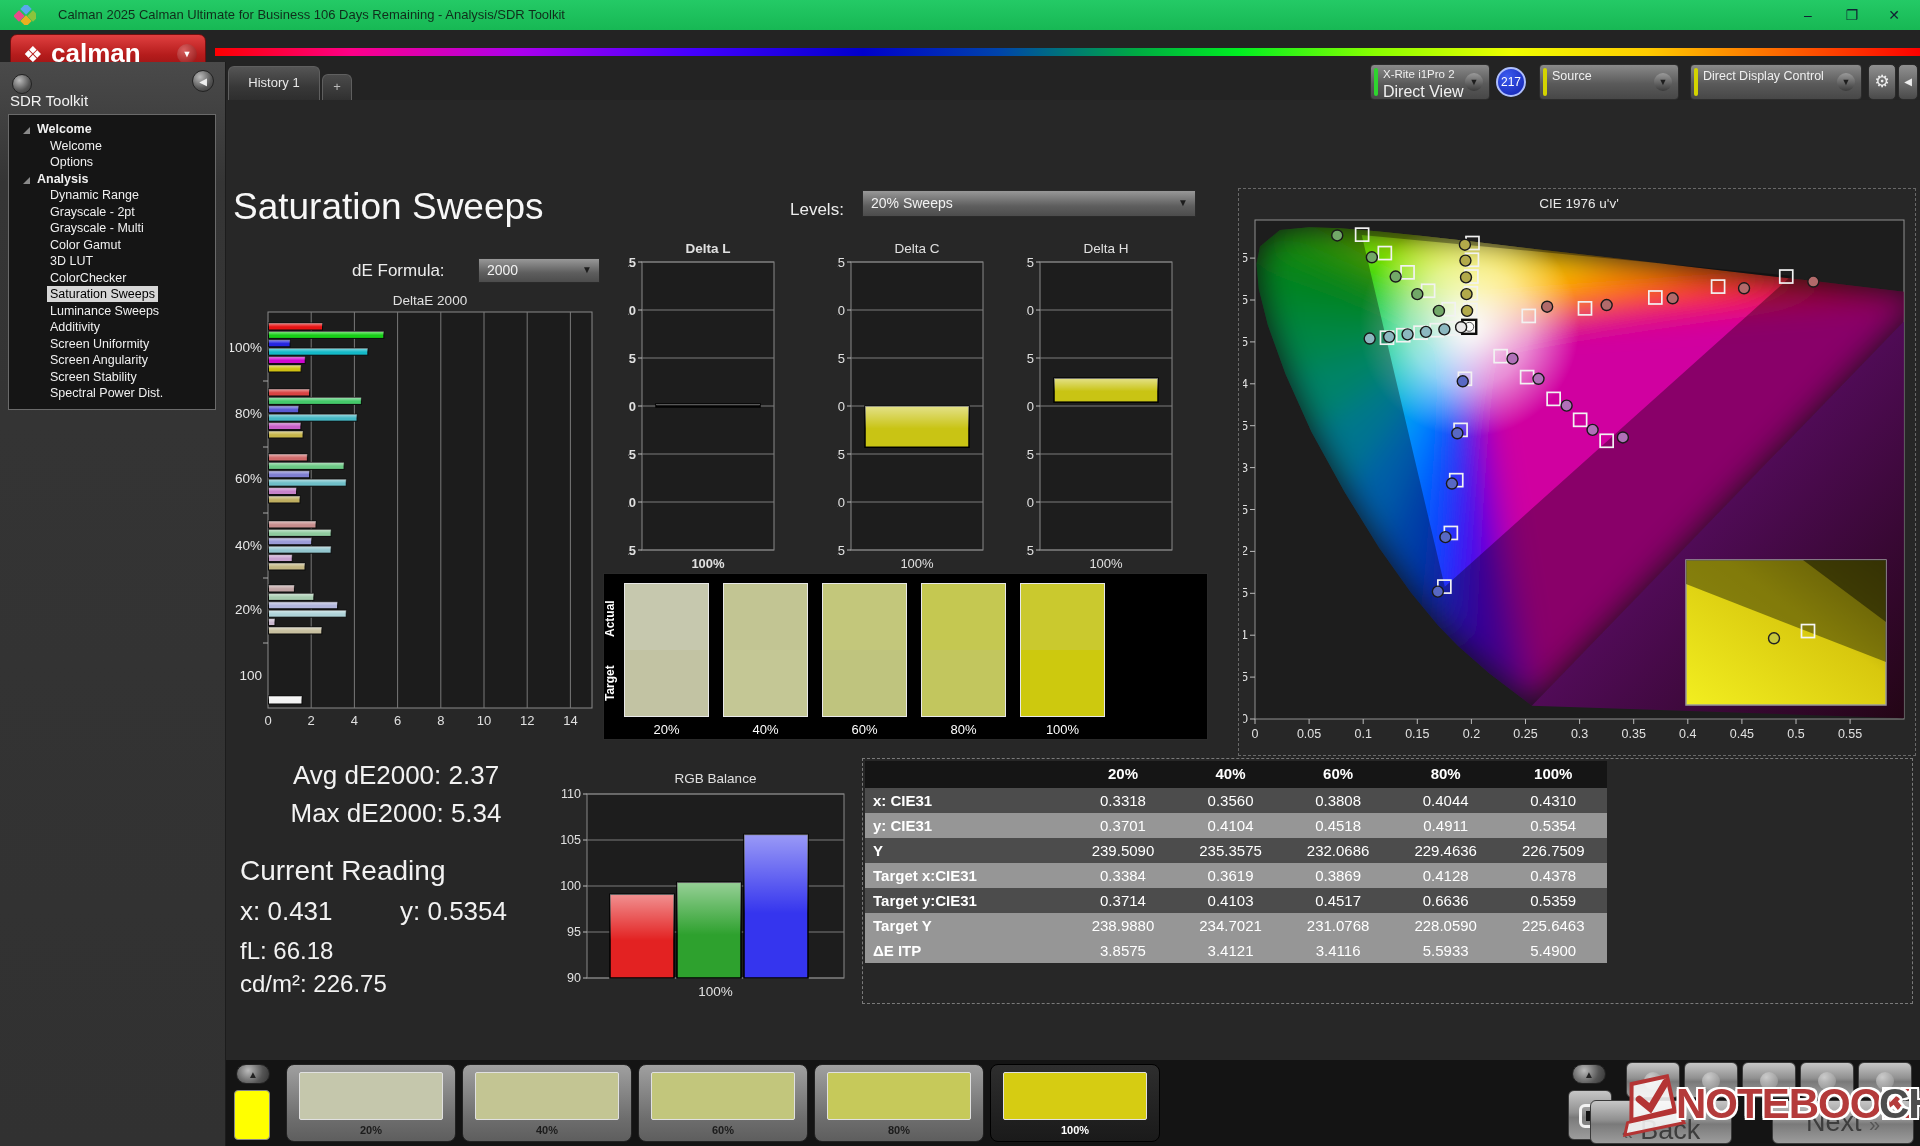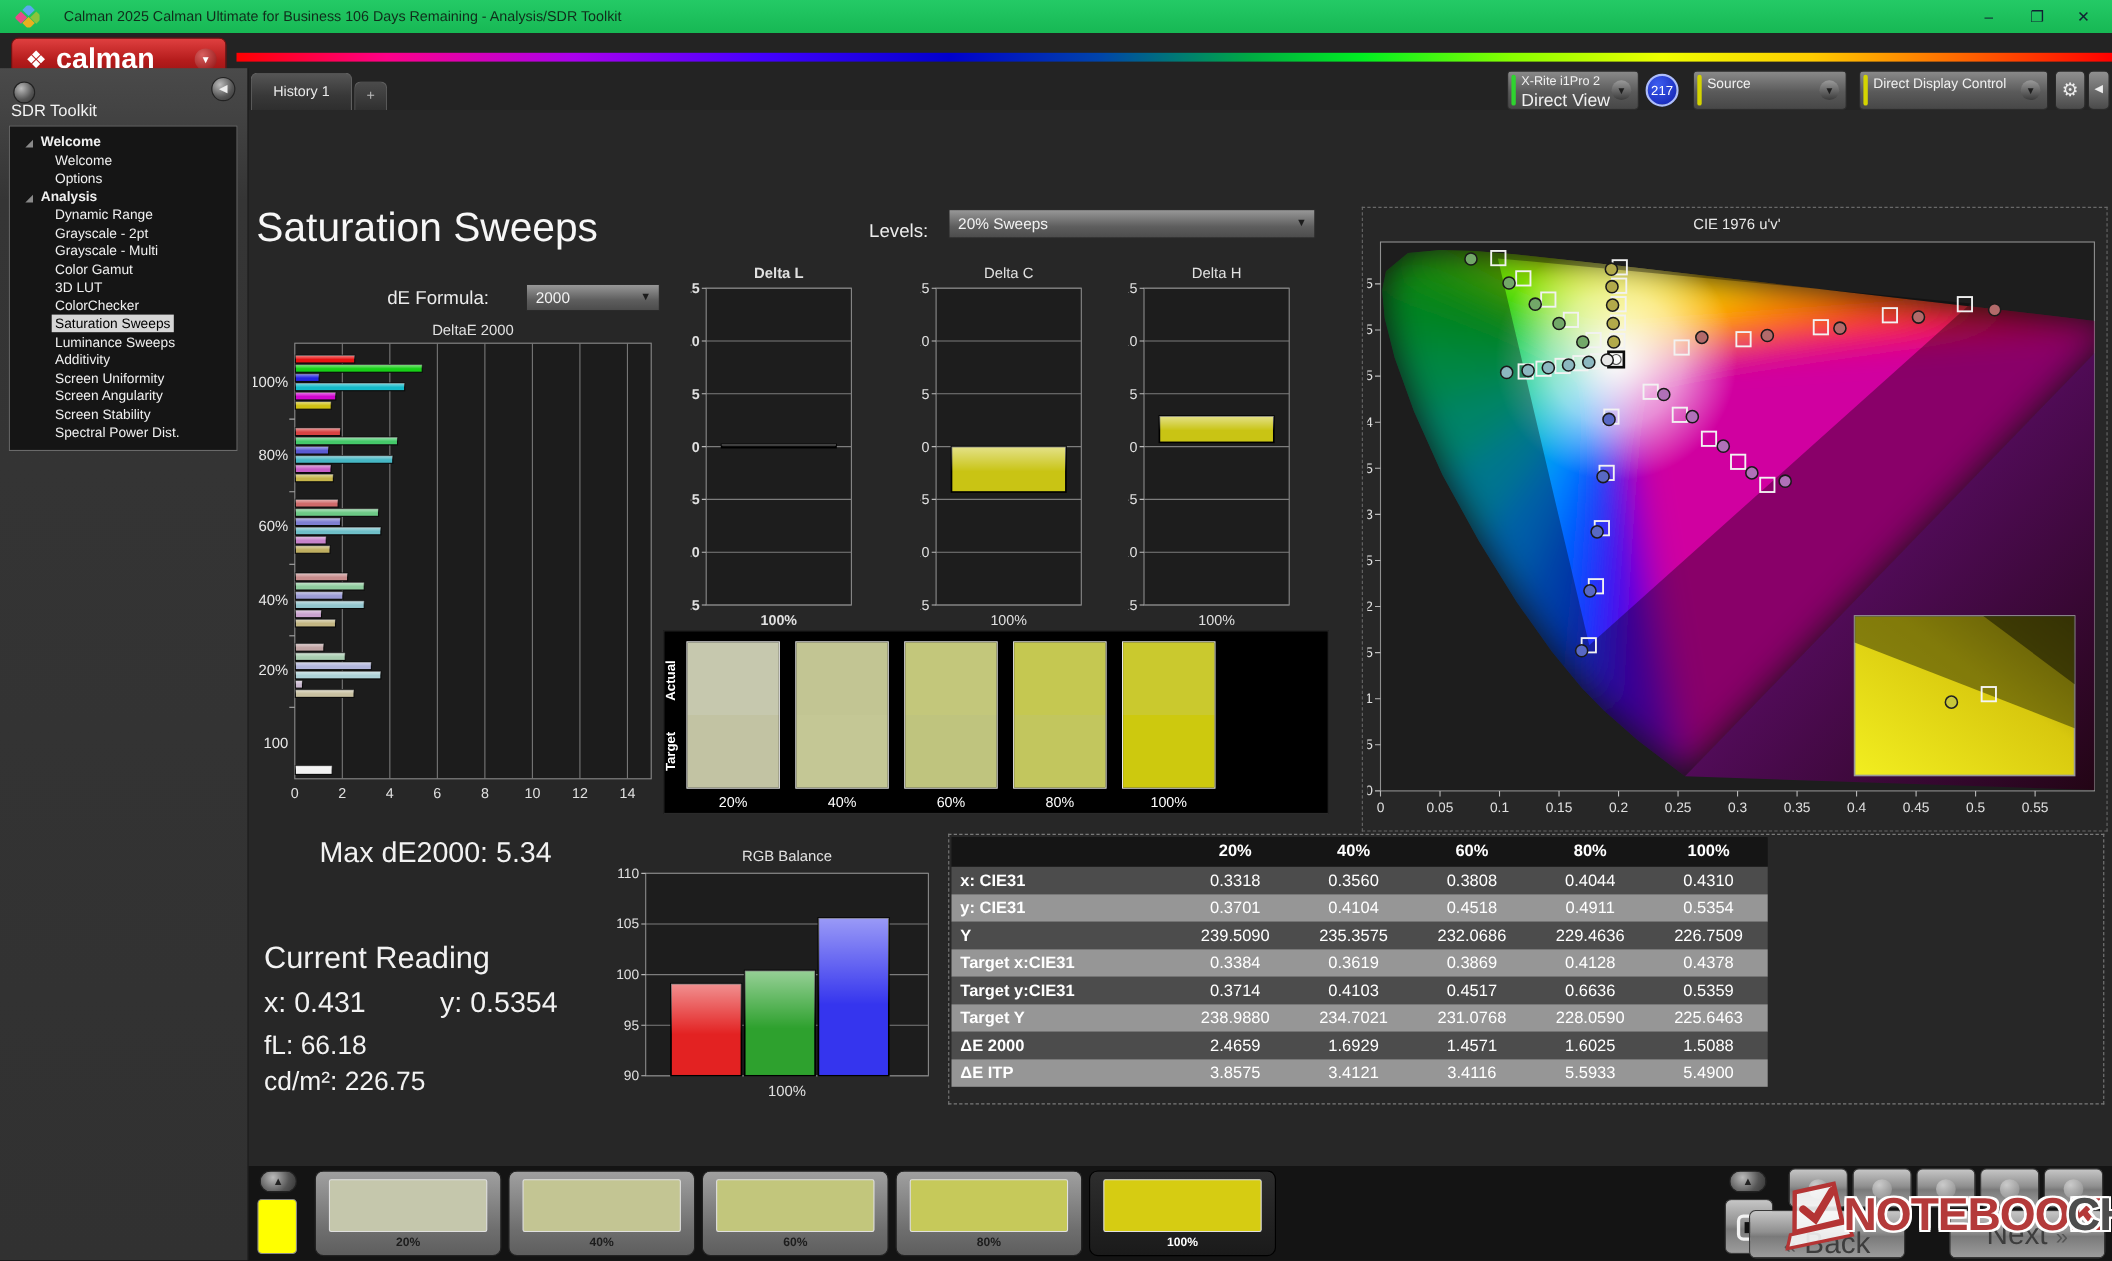--- a/index.html
+++ b/index.html
@@ -600,20 +600,21 @@
         <div class="swatch-label" style="left: 317px;">80%</div>
         <div class="big-swatch" style="left: 416px;">
           <div class="half" style="top: 0px; background: rgb(202, 201, 46);"></div>
           <div class="half" style="top: 50%; background: rgb(205, 201, 14);"></div>
         </div>
         <div class="swatch-label" style="left: 416px;">100%</div>
       </div>
   </div>
 
   <div class="abs" style="left:235px;top:760px;width:322px;text-align:center;">
+    <div class="read-big" style="margin-bottom:7px;">Avg dE2000: 2.37</div>
     <div class="read-big">Max dE2000: 5.34</div>
   </div>
   <div class="abs read-big" style="left:240px;top:855px;font-size:28px;">Current Reading</div>
   <div class="abs read-big" style="left:240px;top:896px;">x: 0.431</div>
   <div class="abs read-big" style="left:400px;top:896px;">y: 0.5354</div>
   <div class="abs read-big" style="left:240px;top:937px;font-size:24px;">fL: 66.18</div>
   <div class="abs read-big" style="left:240px;top:970px;font-size:24px;">cd/m²: 226.75</div>
 
   <div class="abs" id="rgb-chart" style="left:560px;top:770px;"><svg width="294" height="236" id="svg-rgb">
         <defs>
@@ -699,28 +700,20 @@
           <div class="c">0.5359</div>
         </div>
         <div class="t-row" style="background: rgb(150, 150, 150);">
           <div class="c0">Target Y</div>
           <div class="c">238.9880</div>
           <div class="c">234.7021</div>
           <div class="c">231.0768</div>
           <div class="c">228.0590</div>
           <div class="c">225.6463</div>
         </div>
-        <div class="t-row" style="background: rgb(76, 76, 76);">
-          <div class="c0">ΔE 2000</div>
-          <div class="c">2.4659</div>
-          <div class="c">1.6929</div>
-          <div class="c">1.4571</div>
-          <div class="c">1.6025</div>
-          <div class="c">1.5088</div>
-        </div>
         <div class="t-row" style="background: rgb(150, 150, 150);">
           <div class="c0">ΔE ITP</div>
           <div class="c">3.8575</div>
           <div class="c">3.4121</div>
           <div class="c">3.4116</div>
           <div class="c">5.5933</div>
           <div class="c">5.4900</div>
         </div>
       </div>
   </div>

